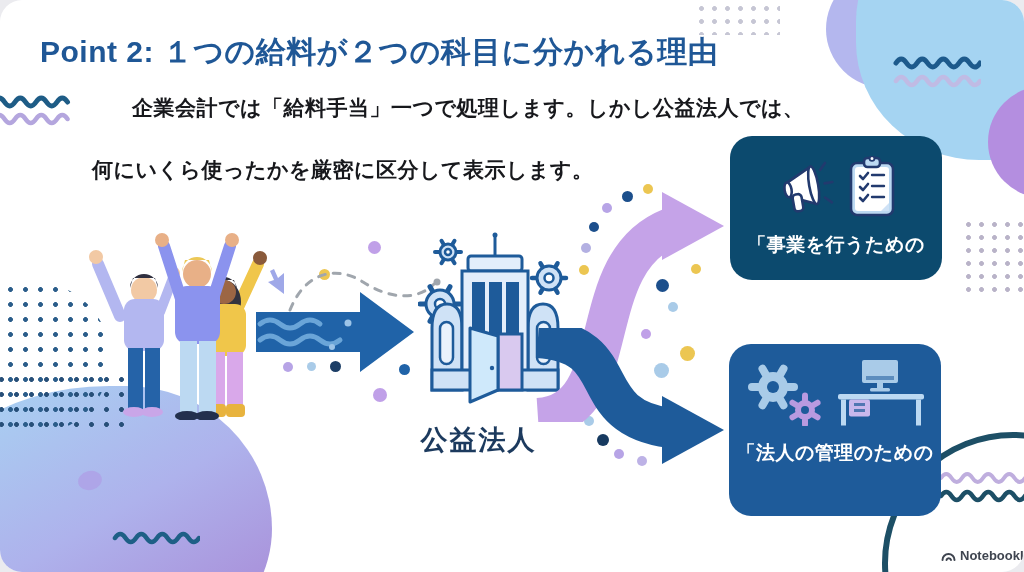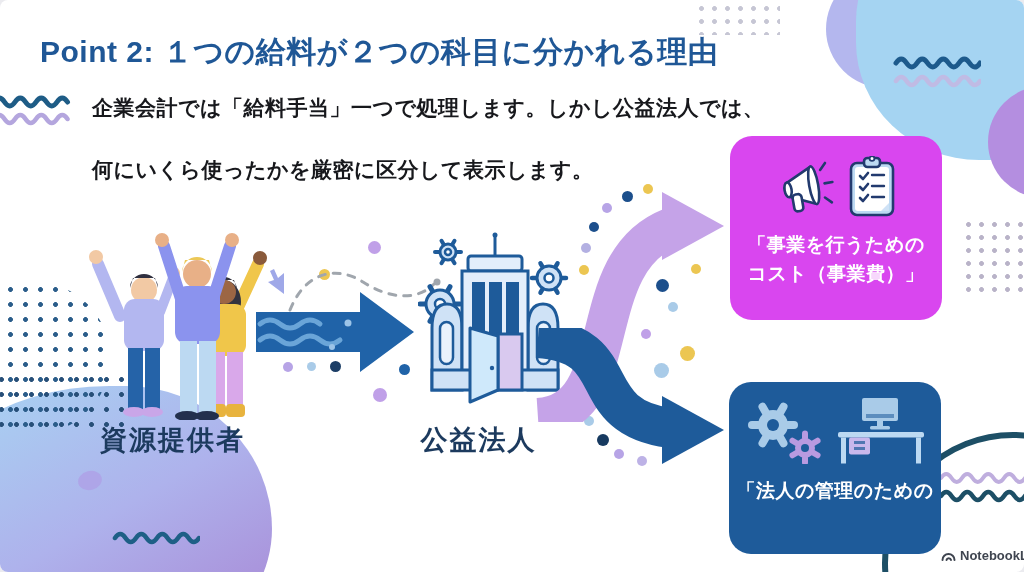--- a/index.html
+++ b/index.html
@@ -1,26 +1,26 @@
 <!DOCTYPE html>
 <html><head>
 <meta charset="utf-8">
 <style>
   html,body{margin:0;padding:0;background:#ebebef;font-family:"Liberation Sans","DejaVu Sans",sans-serif;}
-  #stage{position:relative;width:1024px;height:572px;margin:0 auto;background:#ffffff;border-radius:8px;overflow:hidden;}
+  #stage{position:relative;width:1024px;height:572px;margin:0 auto;background:#ffffff;border-radius:22px;overflow:hidden;}
   .abs{position:absolute;}
   .dot{position:absolute;border-radius:50%;}
   .dotgrid{position:absolute;background-image:radial-gradient(circle,var(--c) 2.1px,transparent 2.7px);background-size:13px 13px;}
   .wave{position:absolute;}
   #title{left:40px;top:32px;font-size:30px;font-weight:800;color:#1f5796;letter-spacing:.5px;white-space:nowrap;}
   .bodyline{position:absolute;left:92px;font-size:21px;font-weight:700;color:#17181c;white-space:nowrap;letter-spacing:.5px;}
   .flow-label{position:absolute;top:422px;font-size:27px;font-weight:800;color:#1c3a5e;text-align:center;letter-spacing:2px;}
   .cost-box{position:absolute;width:212px;border-radius:22px;display:flex;flex-direction:column;align-items:center;}
-  #business-box{left:730px;top:136px;height:184px;background:#d946ef;}
-  #admin-box{left:729px;top:344px;height:172px;background:#1e5b9a;margin-top:38px;}
+  #business-box{left:730px;top:136px;height:144px;background:#0c4a6e;}
+  #admin-box{left:729px;top:344px;height:172px;background:#1e5b9a;}
   .box-icons{display:flex;align-items:flex-end;gap:12px;margin-top:16px;height:66px;}
   .box-text{margin-top:12px;text-align:center;color:#ffffff;font-weight:700;font-size:19px;line-height:29px;letter-spacing:.5px;}
   .blob{position:absolute;}
   #blob-top-right{left:856px;top:-96px;width:268px;height:256px;background:#a5d4f2;border-radius:46%;}
   #circle-periwinkle-tr{left:826px;top:-30px;width:118px;height:118px;background:#b4b7ee;border-radius:50%;}
   #circle-purple-tr{left:988px;top:86px;width:112px;height:112px;background:#b48ee0;border-radius:50%;}
   #blob-bottom-left{left:-92px;top:386px;width:364px;height:300px;background:linear-gradient(150deg,#a8d2f2 8%,#aeb2ec 48%,#a98fd9 82%);border-radius:58% 42% 62% 38%/52% 50% 55% 45%;}
   #ellipse-bl{left:78px;top:471px;width:24px;height:19px;background:#aea5e8;border-radius:50%;transform:rotate(-14deg);}
   #ring-bottom-right{left:882px;top:432px;width:250px;height:250px;border:6px solid #1d4f66;border-radius:50%;}
   #watermark{left:941px;top:548px;display:flex;align-items:center;gap:4px;color:#3f4550;font-size:13px;font-weight:600;}
@@ -85,21 +85,21 @@
   <div class="dot" style="left:680px;top:346px;width:15px;height:15px;background:#ecc652;"></div>
   <div class="dot" style="left:654px;top:363px;width:15px;height:15px;background:#a9cbe8;"></div>
   <div class="dot" style="left:574px;top:371px;width:10px;height:10px;background:#1c3e66;"></div>
   <div class="dot" style="left:579px;top:394px;width:10px;height:10px;background:#b7a4e6;"></div>
   <div class="dot" style="left:584px;top:416px;width:10px;height:10px;background:#a9cbe8;"></div>
   <div class="dot" style="left:597px;top:434px;width:12px;height:12px;background:#173a60;"></div>
   <div class="dot" style="left:614px;top:449px;width:10px;height:10px;background:#b7a4e6;"></div>
   <div class="dot" style="left:637px;top:456px;width:10px;height:10px;background:#bdb2e6;"></div>
 
   <div class="abs" id="title">Point 2: １つの給料が２つの科目に分かれる理由</div>
-  <div class="bodyline" style="top:94px;">企業会計では「給料手当」一つで処理します。しかし公益法人では、</div>
+  <div class="bodyline" style="top:94px;margin-left:40px;">企業会計では「給料手当」一つで処理します。しかし公益法人では、</div>
   <div class="bodyline" style="top:156px;">何にいくら使ったかを厳密に区分して表示します。</div>
 
   <svg class="abs" style="left:60px;top:220px;" width="232" height="200" viewBox="0 0 232 200">
 
     <line x1="60" y1="96" x2="38" y2="44" stroke="#b3b7f0" stroke-width="12" stroke-linecap="round"></line>
     <circle cx="36" cy="37" r="7" fill="#f2c9a4"></circle>
     <line x1="100" y1="92" x2="113" y2="58" stroke="#b3b7f0" stroke-width="10" stroke-linecap="round"></line>
     <circle cx="114" cy="53" r="6" fill="#f2c9a4"></circle>
     <circle cx="84" cy="70" r="13" fill="#f2c9a4"></circle>
     <path d="M70 68 A14 14 0 0 1 98 68 L95 58 L73 58 Z" fill="#2f2f3f"></path>
@@ -126,21 +126,20 @@
     <line x1="152" y1="82" x2="170" y2="26" stroke="#8b93ee" stroke-width="12" stroke-linecap="round"></line>
     <circle cx="172" cy="20" r="7" fill="#e8b087"></circle>
     <circle cx="137" cy="54" r="14" fill="#e8b087"></circle>
     <path d="M122 52 A15 15 0 0 1 152 52 L149 40 L125 40 Z" fill="#ecc857"></path>
     <rect x="115" y="66" width="45" height="58" rx="12" fill="#8b93ee"></rect>
     <rect x="120" y="121" width="17" height="72" fill="#bcd9f2"></rect>
     <rect x="139" y="121" width="17" height="72" fill="#bcd9f2"></rect>
     <ellipse cx="127" cy="196" rx="12" ry="5" fill="#23304d"></ellipse>
     <ellipse cx="147" cy="196" rx="12" ry="5" fill="#23304d"></ellipse>
   </svg>
-  <div class="flow-label" style="left:75px;width:195px;">資源提供者</div>
 
   <svg class="abs" style="left:268px;top:256px;" width="178" height="60" viewBox="0 0 178 60">
     <path d="M22 54 C38 14, 70 10, 95 26 S 148 46, 166 28" fill="none" stroke="#a0a6ad" stroke-width="3" stroke-dasharray="7 8" stroke-linecap="round"></path>
     <circle cx="169" cy="26" r="3.5" fill="#a0a6ad"></circle>
     <path d="M16 38 L16 17 L10 22 L6 13 L2 15 L6 24 L0 26 Z" fill="#9fa8e8"></path>
   </svg>
 
   <svg class="abs" style="left:256px;top:290px;" width="160" height="84" viewBox="0 0 160 84">
     <polygon points="0,22 104,22 104,2 158,42 104,82 104,62 0,62" fill="#2063a8"></polygon>
     <path d="M4 34 Q14 26 24 34 T44 34 T64 34" fill="none" stroke="#6aa5d8" stroke-width="5" stroke-linecap="round"></path>
@@ -233,21 +232,20 @@
         <path d="M12 20 l3 3 l5 -6" fill="none" stroke="#223a6e" stroke-width="2.6" stroke-linecap="round" stroke-linejoin="round"></path>
         <line x1="24" y1="19" x2="36" y2="19" stroke="#223a6e" stroke-width="2.4" stroke-linecap="round"></line>
         <path d="M12 31 l3 3 l5 -6" fill="none" stroke="#223a6e" stroke-width="2.6" stroke-linecap="round" stroke-linejoin="round"></path>
         <line x1="24" y1="30" x2="36" y2="30" stroke="#223a6e" stroke-width="2.4" stroke-linecap="round"></line>
         <path d="M12 42 l3 3 l5 -6" fill="none" stroke="#223a6e" stroke-width="2.6" stroke-linecap="round" stroke-linejoin="round"></path>
         <line x1="24" y1="41" x2="36" y2="41" stroke="#223a6e" stroke-width="2.4" stroke-linecap="round"></line>
       </svg>
     </div>
     <div class="box-text">
       <div>「事業を行うための</div>
-      <div>コスト（事業費）」</div>
     </div>
   </div>
 
   <div class="cost-box" id="admin-box">
     <div class="box-icons">
       <svg width="80" height="64" viewBox="0 0 80 64">
         <g transform="translate(27,25)" stroke="#a9cbe8">
           <line x1="15" y1="0" x2="21" y2="0" stroke-width="8" stroke-linecap="round"></line>
             <line x1="15" y1="0" x2="21" y2="0" stroke-width="8" stroke-linecap="round" transform="rotate(60)"></line>
             <line x1="15" y1="0" x2="21" y2="0" stroke-width="8" stroke-linecap="round" transform="rotate(120)"></line>

